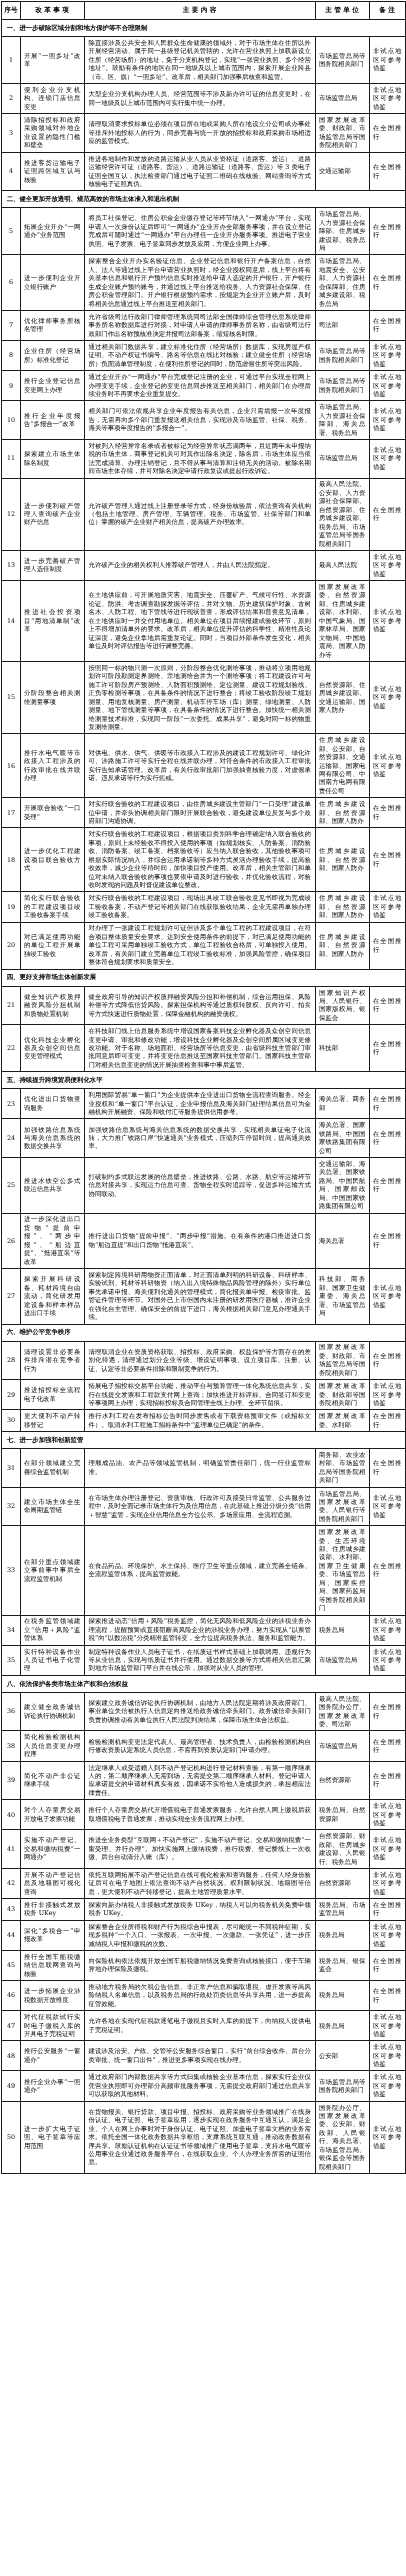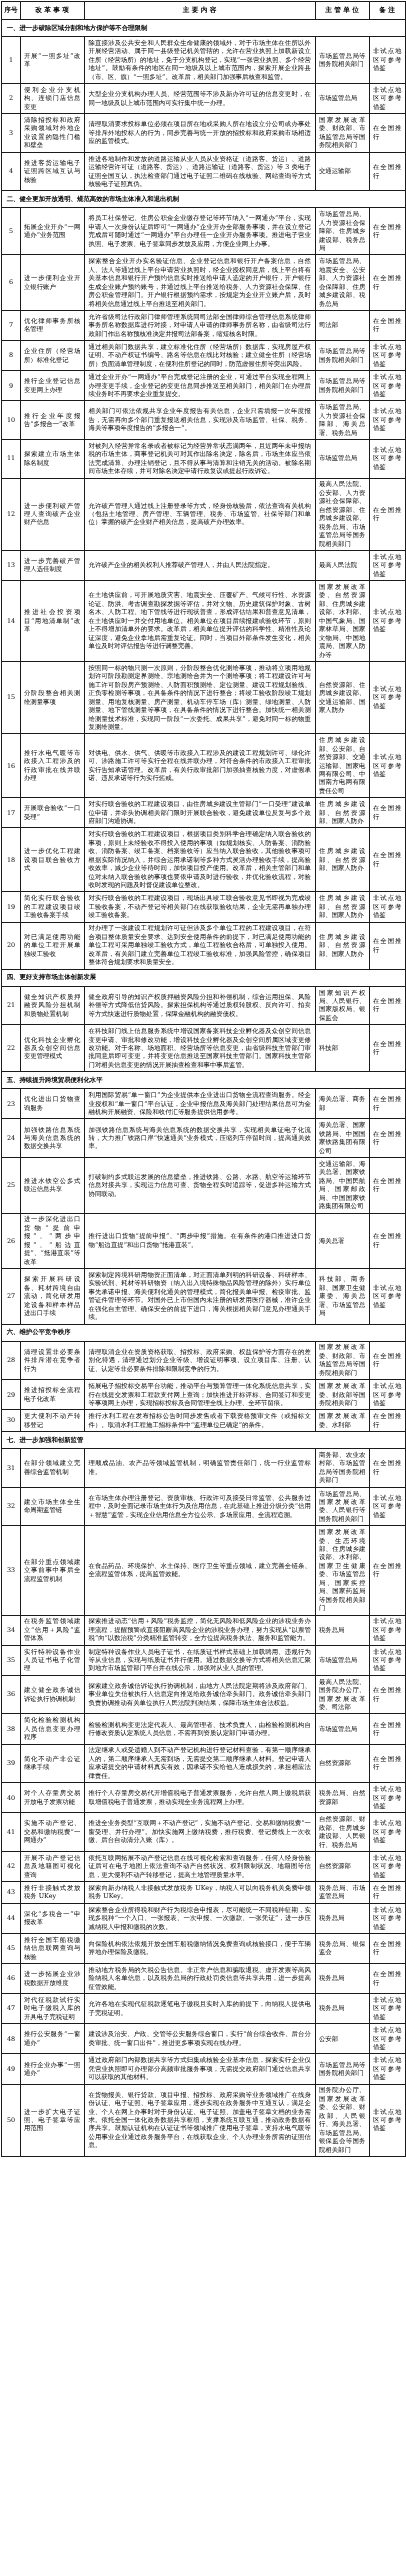--- a/index.html
+++ b/index.html
@@ -292,20 +292,23 @@
         <td class="org">税务总局</td>
         <td class="note">非试点地区可参考借鉴</td>
       </tr>
       <tr>
         <td class="num">35</td>
         <td class="item">实行特种设备作业人员证书电子化管理</td>
         <td class="content">制定特种设备作业人员电子证书，在纸质证书样式基础上加载聘用、违规行为等从业信息，实现与纸质证书并行使用。通过数据交换等方式将相关信息汇聚到地方市场监管部门平台并在线公示，加强对从业人员的管理。</td>
         <td class="org">市场监管总局</td>
         <td class="note">非试点地区可参考借鉴</td>
       </tr>
+      <tr class="section">
+        <td colspan="5">八、依法保护各类市场主体产权和合法权益</td>
+      </tr>
       <tr>
         <td class="num">36</td>
         <td class="item">建立健全政务诚信诉讼执行协调机制</td>
         <td class="content">探索建立政务诚信诉讼执行协调机制，由地方人民法院定期将涉及政府部门、事业单位失信被执行人信息定向推送给政务诚信牵头部门。政务诚信牵头部门负责协调推动有关单位执行人民法院判决结果，保障市场主体合法权益。</td>
         <td class="org">最高人民法院、国务院办公厅、国家发展改革委、司法部</td>
         <td class="note">在全国推行</td>
       </tr>
       <tr>
         <td class="num">38</td>
         <td class="item">简化检验检测机构人员信息变更办理程序</td>

